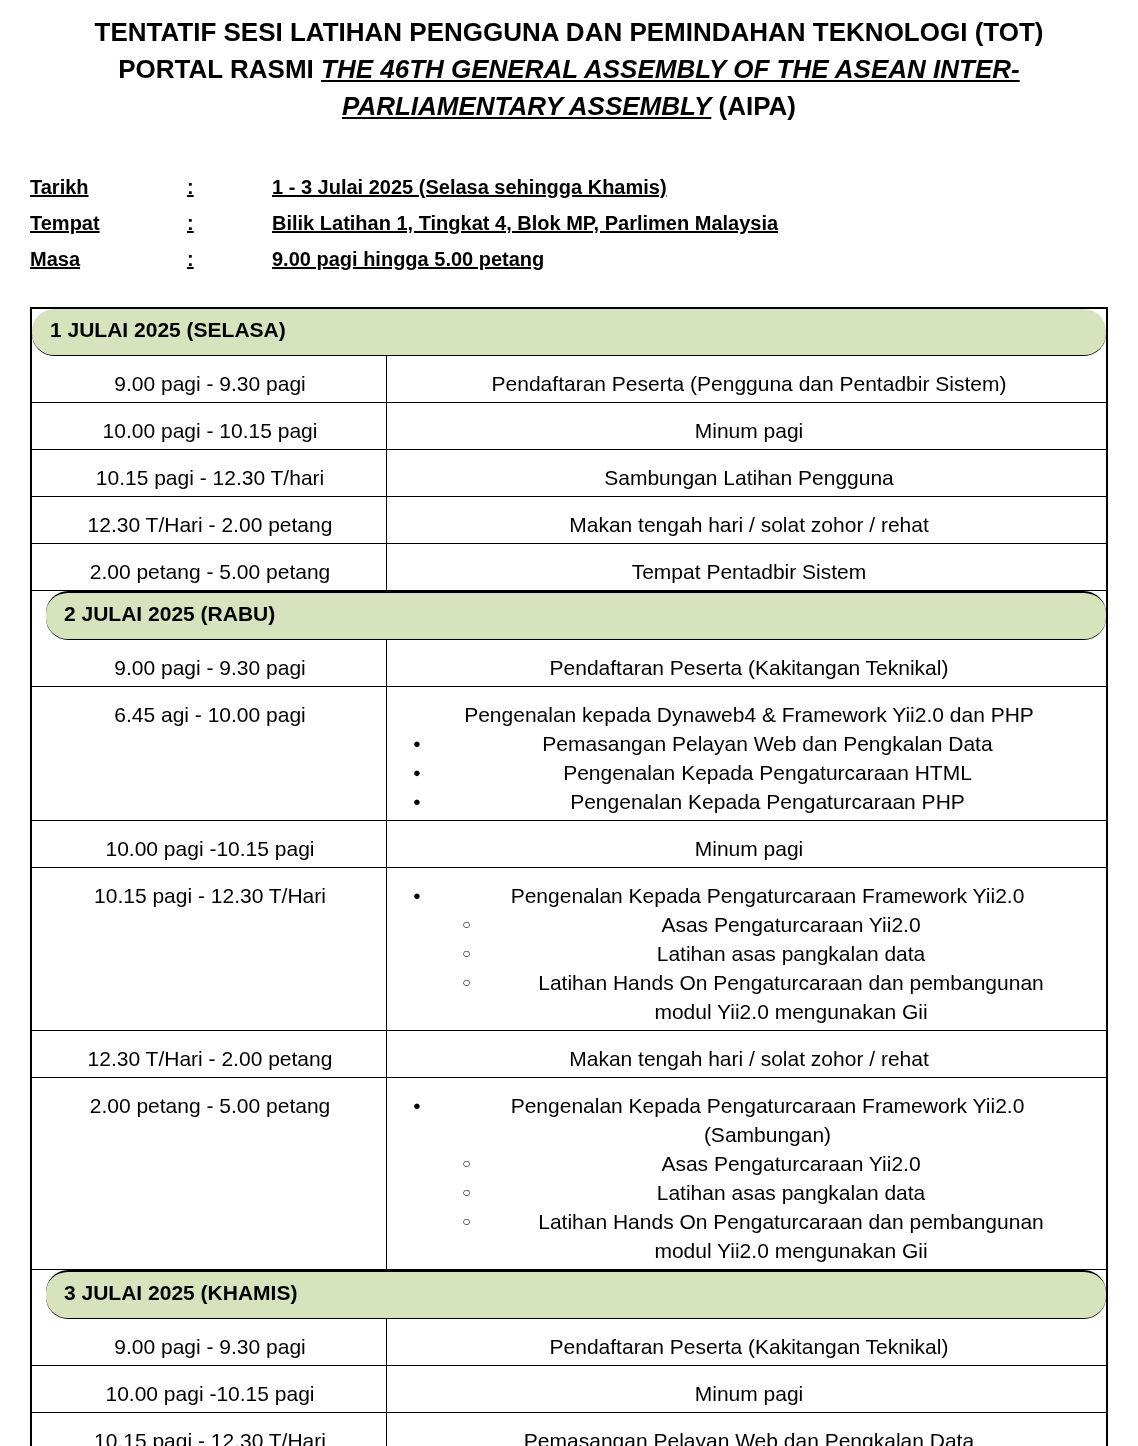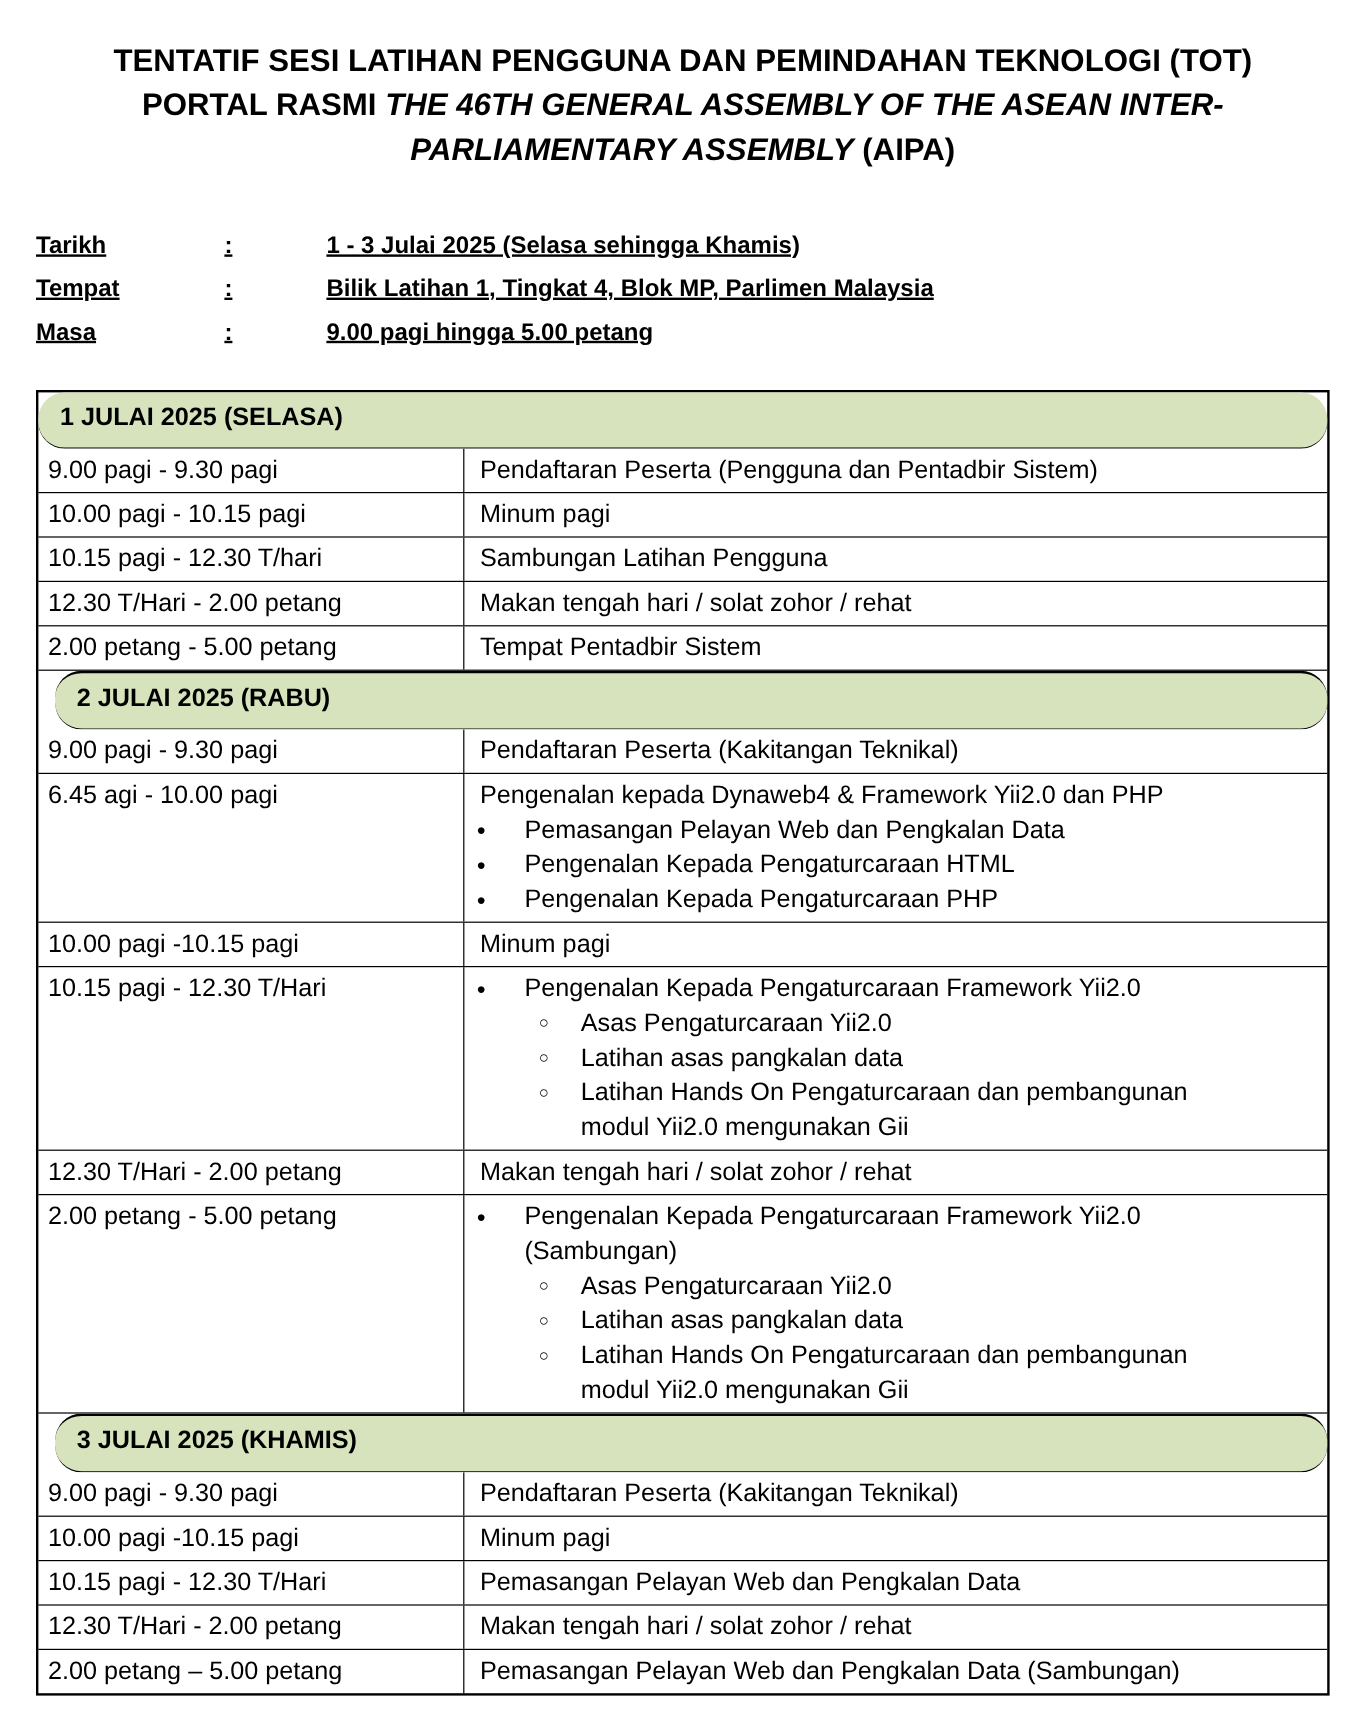--- a/index.html
+++ b/index.html
@@ -12,30 +12,30 @@
   html,body{background:var(--page-bg);}
   body{
     width:1138px;
     min-height:1446px;
     font-family:"Liberation Sans","DejaVu Sans",sans-serif;
     color:var(--text);
   }
   .page{padding:12px 30px 22px 30px;}
 
   
-  .doc-title{margin-top:20px;margin-bottom:44px;}
+  .doc-title{margin-top:2px;margin-bottom:44px;}
   .tline{
     display:block;
     text-align:center;
     font-size:26px;
     font-weight:bold;
     line-height:37px;
     white-space:nowrap;
   }
-  .doc-title em{font-style:italic;font-weight:bold;}
+  .doc-title em{font-style:italic;font-weight:bold;text-decoration:underline;}
 
   
   .info{margin-bottom:30px;}
   .info-row{
     display:grid;
     grid-template-columns:157px 85px 1fr;
     font-size:20px;
     font-weight:bold;
     line-height:36px;
     text-decoration:underline;
@@ -56,21 +56,21 @@
     border-radius:22px;
   }
   .sec-header:not(:first-child){border-top:2px solid var(--border);margin-left:14px;}
   .row{
     display:grid;
     grid-template-columns:355px 1fr;
     border-bottom:1px solid var(--border);
     font-size:21px;
   }
   .row:last-child{border-bottom:none;}
-  .cell{padding-top:3px;padding-bottom:4px;}
+  .cell{padding-top:13px;padding-bottom:4px;text-align:center;}
   .cell.time{
     border-right:1px solid var(--border);
     padding-left:8px;
     padding-right:6px;
     line-height:29px;
   }
   .cell.activity{padding-right:8px;}
   .item{line-height:29px;}
   .item .itext{white-space:pre-line;}
   .item.text{padding-left:13px;}

